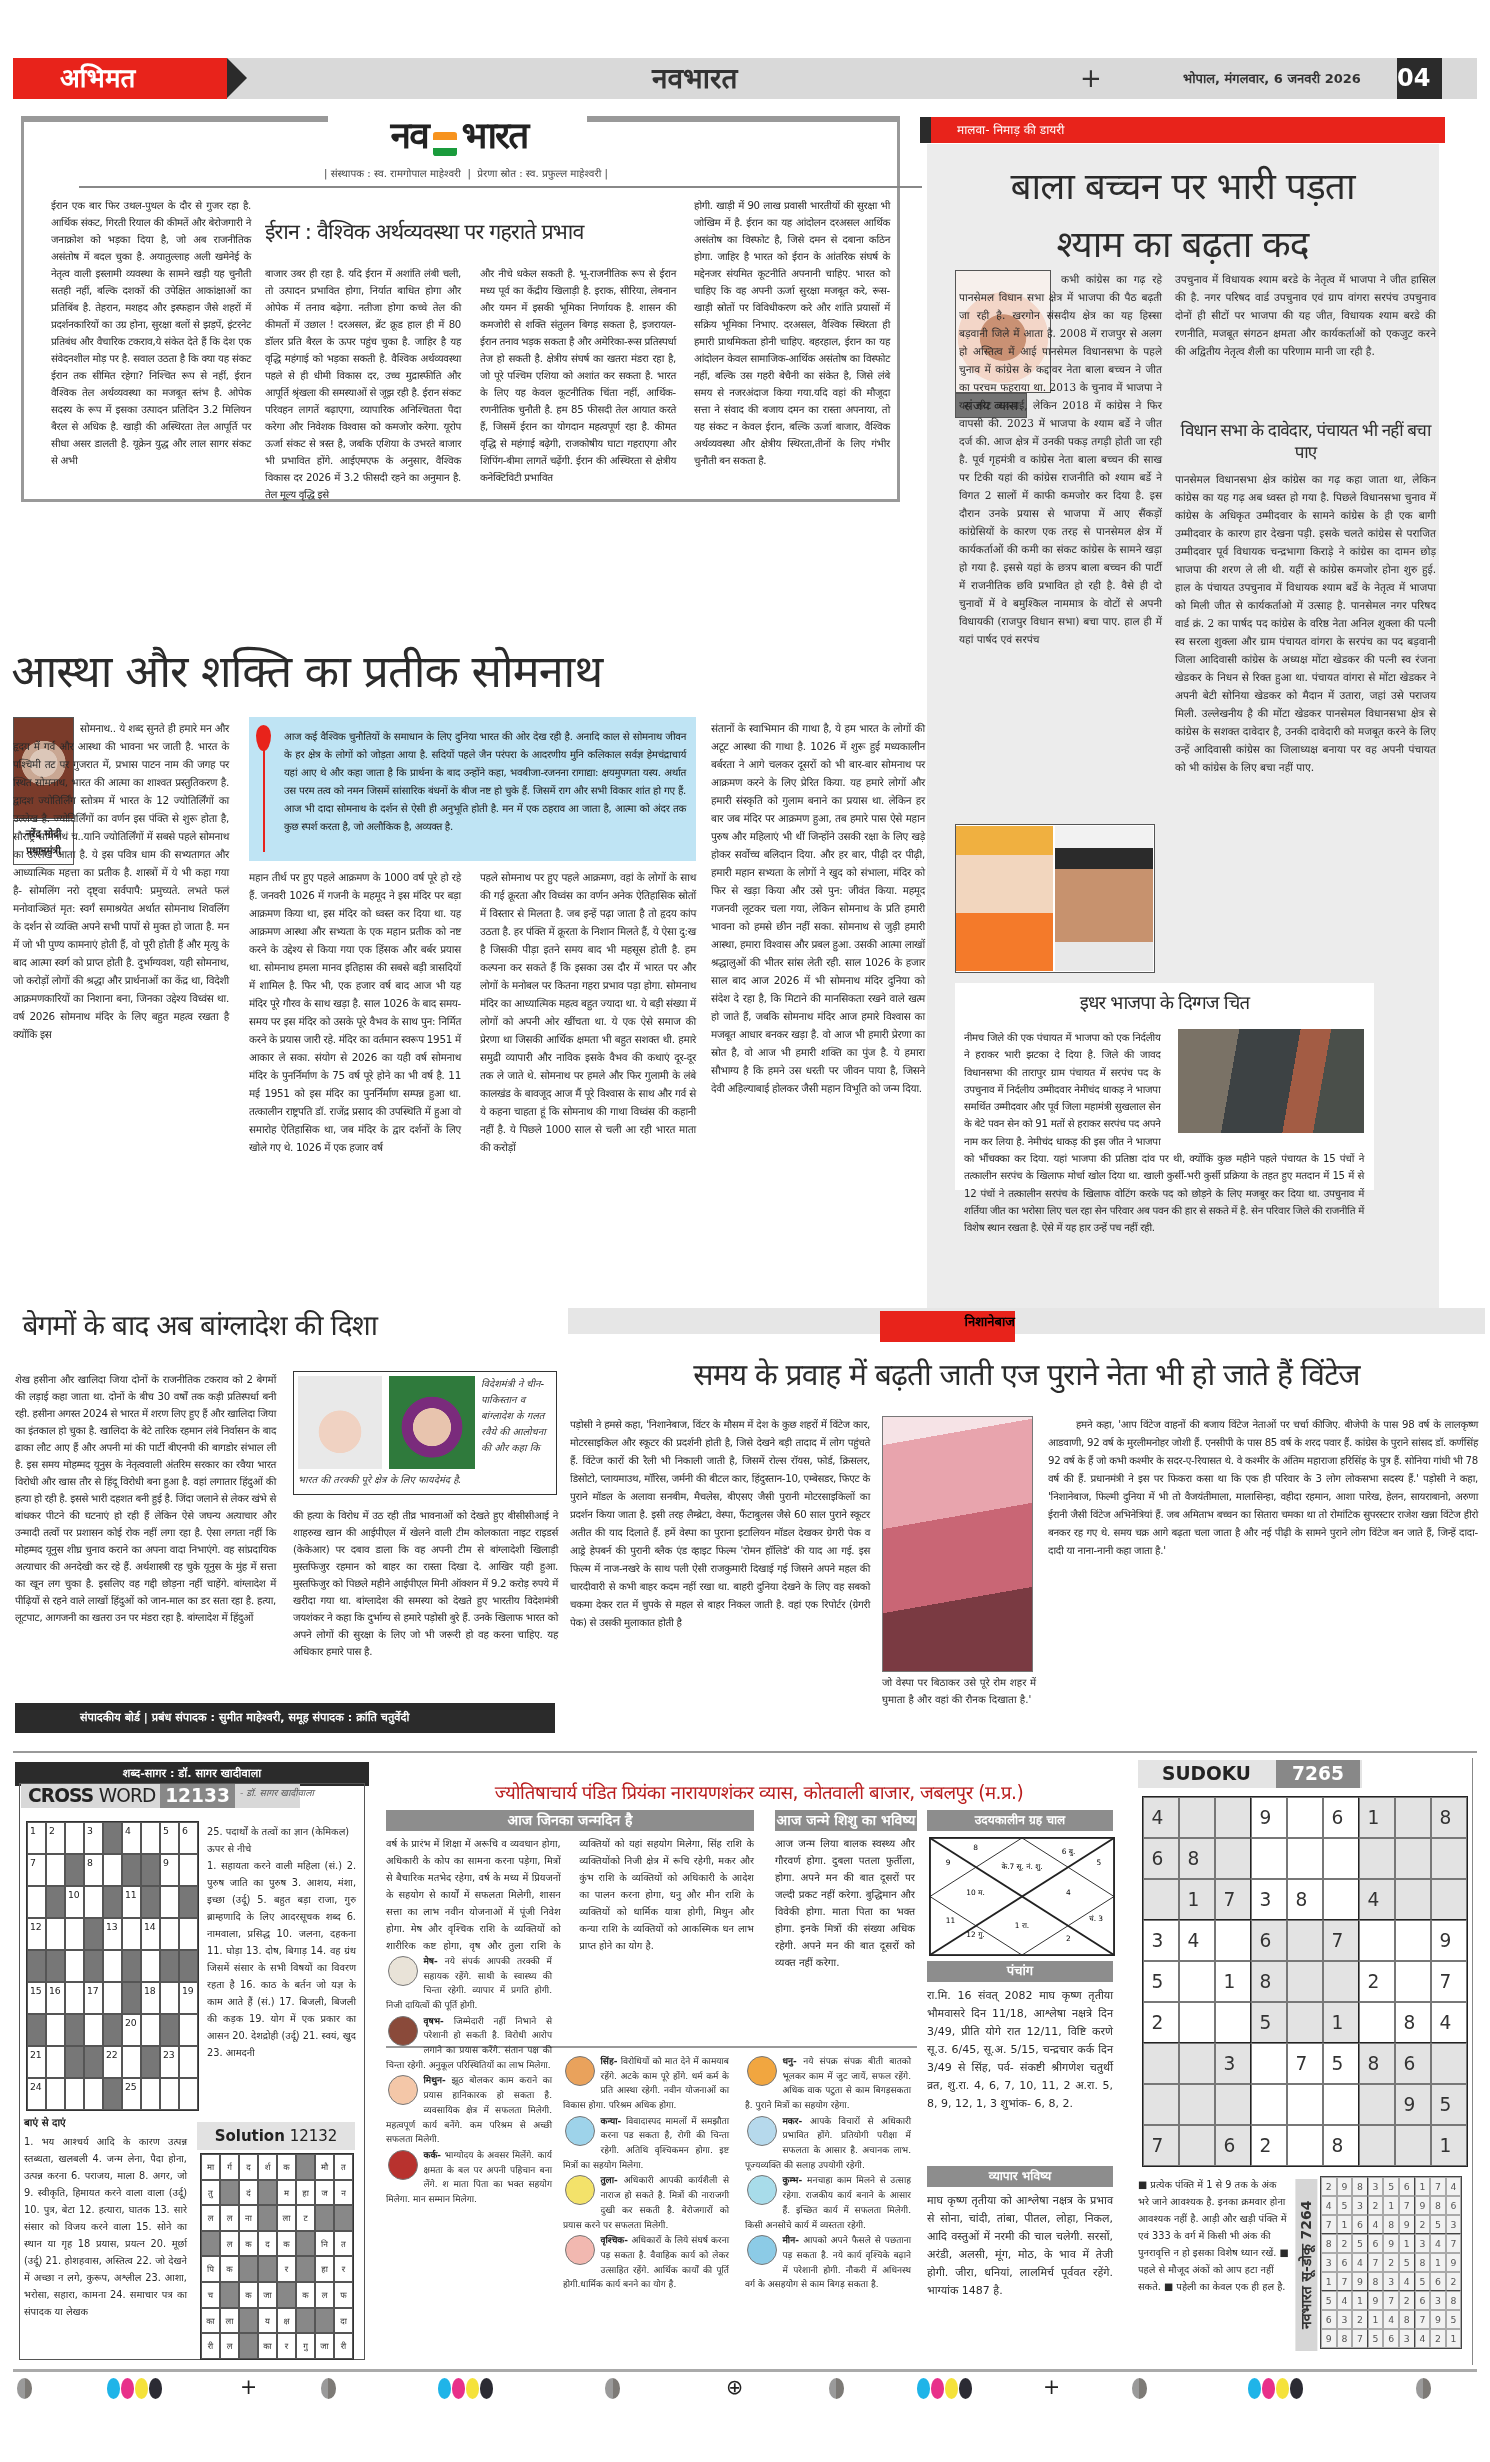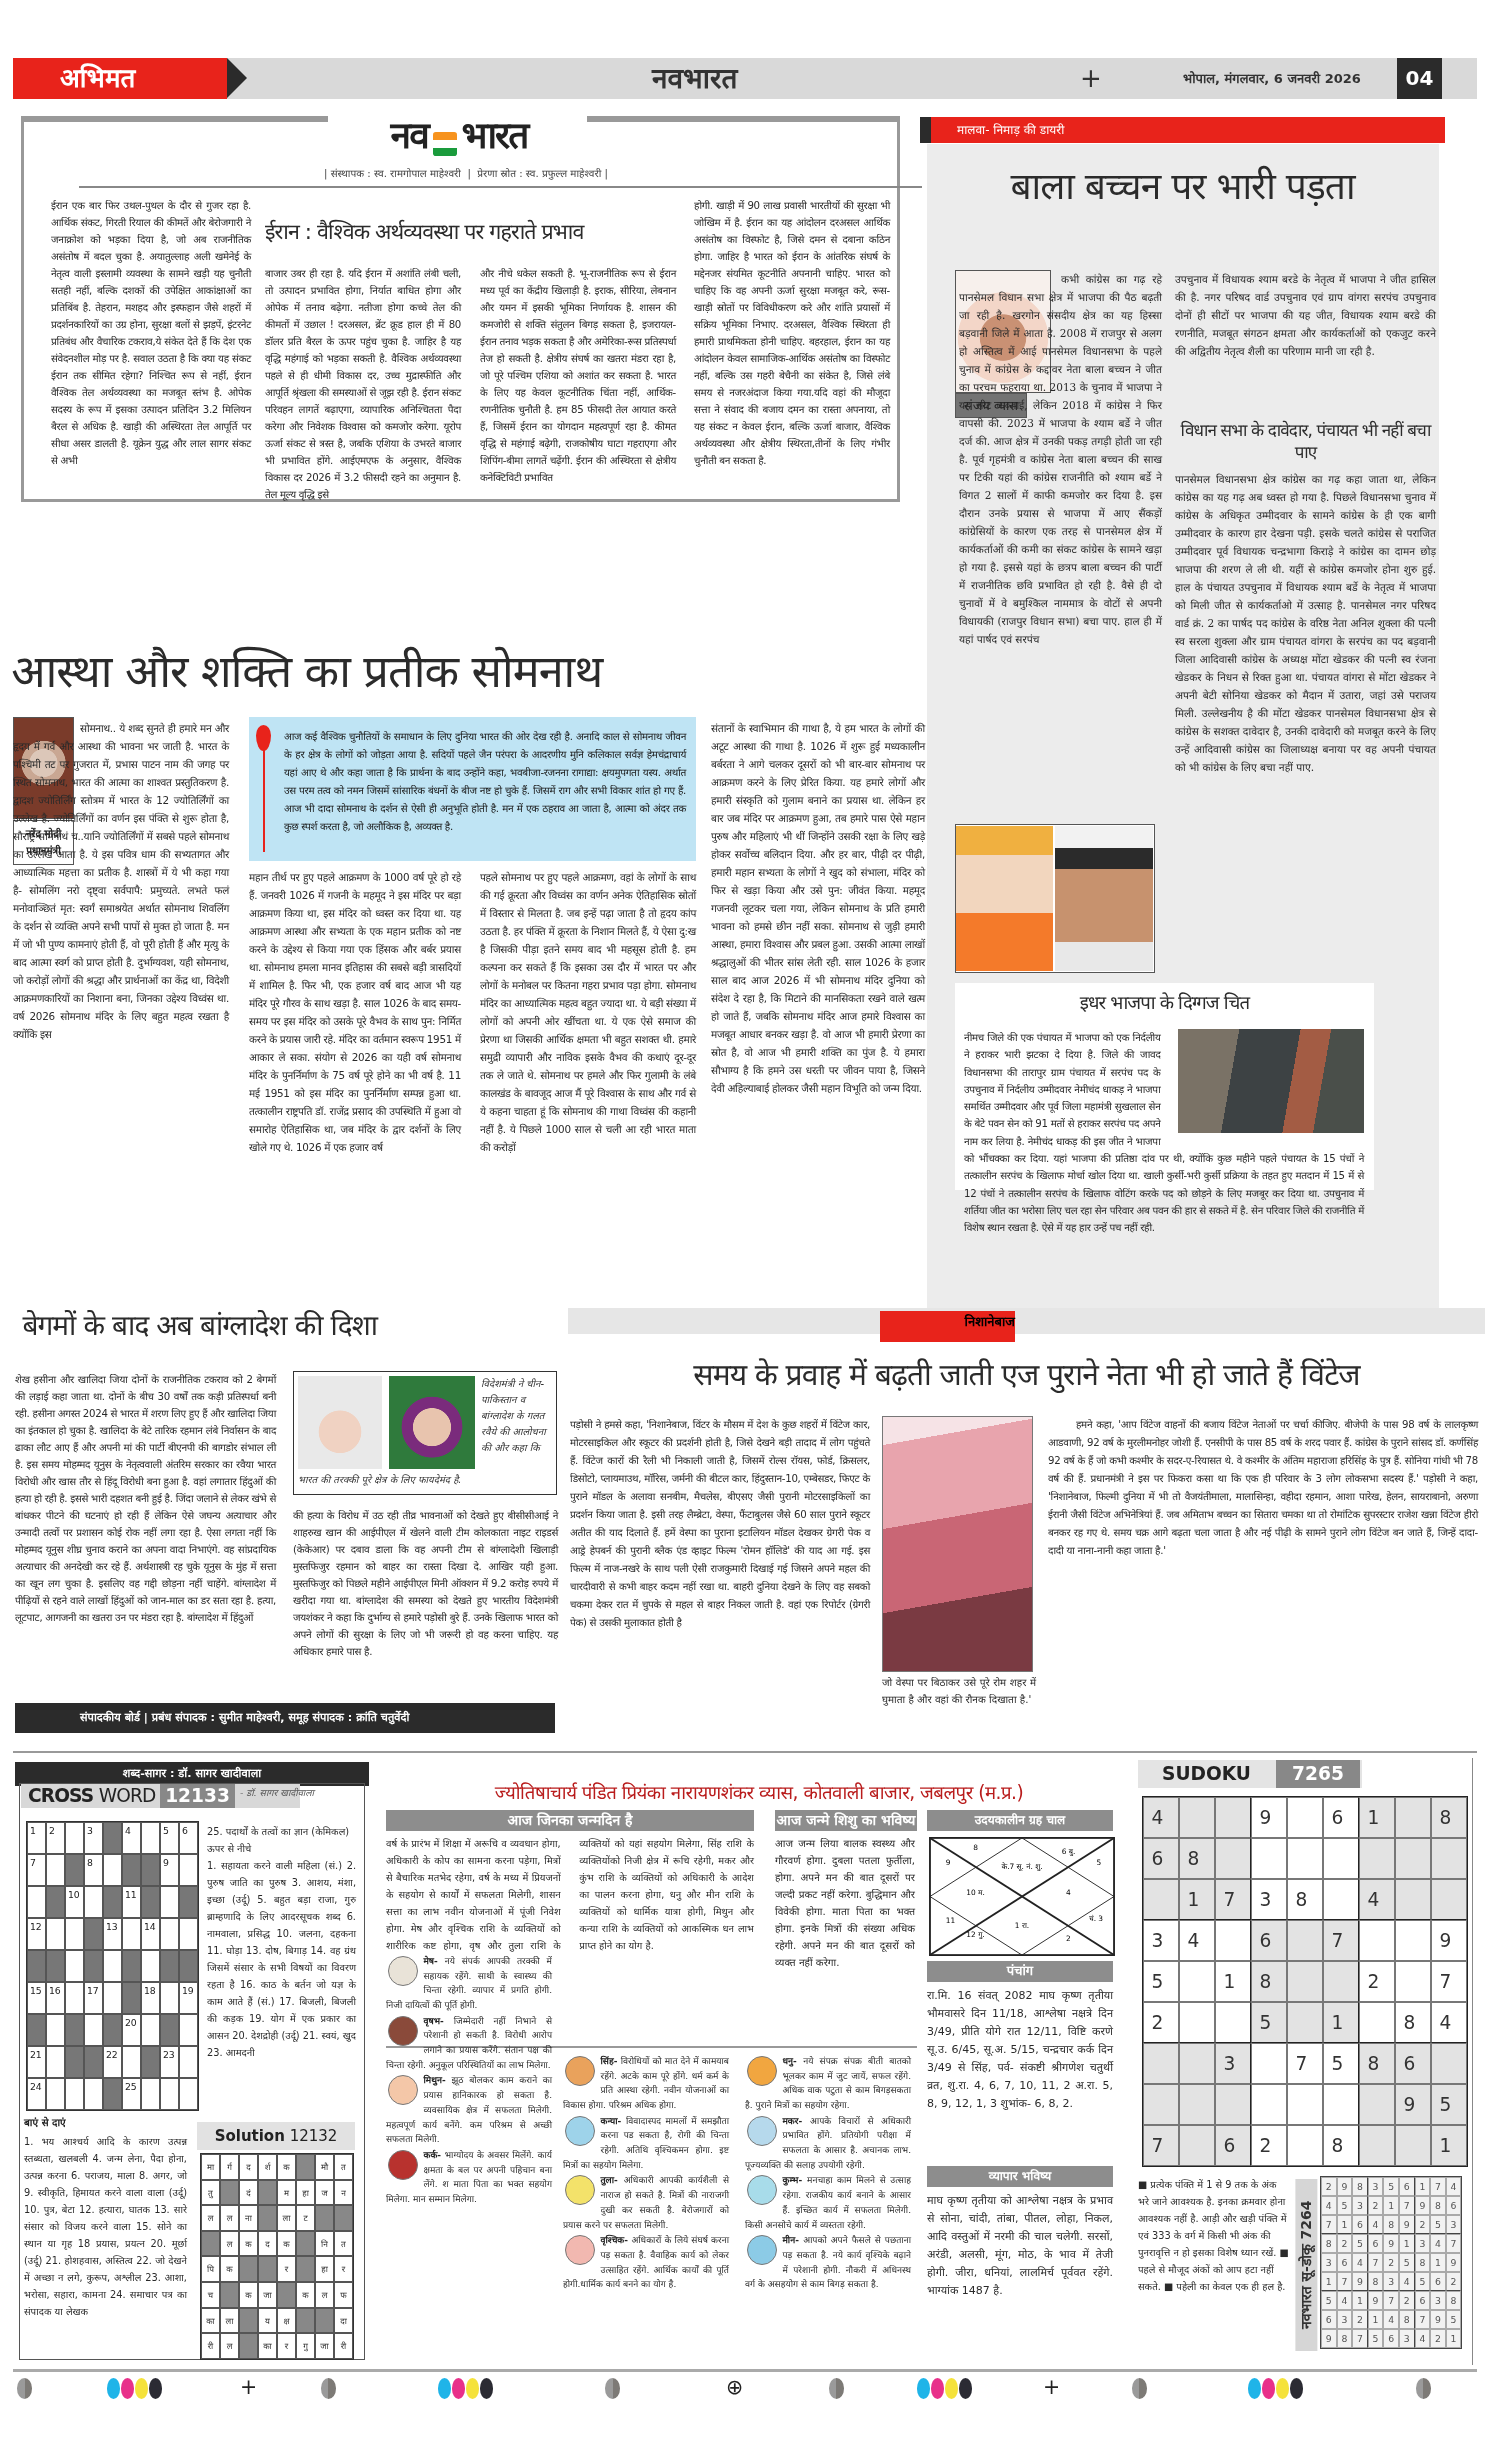--- a/index.html
+++ b/index.html
@@ -8,21 +8,21 @@
 .txt{font-family:"DejaVu Serif",serif;font-size:10.7px;line-height:17.7px;text-align:justify;color:#2a2a2a}
 .txtc{font-family:"DejaVu Sans",sans-serif;font-size:10.2px;line-height:17px;text-align:justify;color:#2a2a2a;letter-spacing:-0.3px}
 .hd{font-family:"DejaVu Sans",sans-serif;font-weight:normal;color:#2b2b2b;letter-spacing:-0.9px}
 
 #topbar{left:13px;top:58px;width:1464px;height:41px;background:#d9d9d9}
 #abhimat{left:13px;top:58px;width:214px;height:41px;background:#e8231b;color:#fff;font-weight:bold;font-size:26px;line-height:41px;padding-left:47px}
 #abhimat-arrow{left:227px;top:58px;width:0;height:0;border-top:20.5px solid transparent;border-bottom:20.5px solid transparent;border-left:20.5px solid #2b2b2b}
 #paper-name{left:652px;top:58px;font-size:28px;line-height:41px;font-weight:bold;color:#333}
 #reg-plus{left:1080px;top:58px;font-size:26px;line-height:41px;color:#333}
 #dateline{left:1183px;top:58px;font-size:13px;line-height:41px;color:#333;font-weight:bold}
-#pageno{left:1397px;top:58px;width:45px;height:41px;background:#2b2b2b;color:#fff;font-size:20px;font-weight:bold;text-align:center;line-height:41px}
+#pageno{left:1397px;top:58px;width:45px;height:41px;background:#2b2b2b;color:#fff;font-size:24px;font-weight:bold;line-height:41px}
 
 #edbox{left:20.5px;top:116px;width:879px;height:386px;border:3.7px solid #999;border-top:none}
 #edtopL{left:20.5px;top:116px;width:307px;height:5.6px;background:#999}
 #edtopR{left:587px;top:116px;width:313px;height:5.6px;background:#999}
 #mast{left:331px;top:112px;width:256px;text-align:center}
 #mast .logo{font-size:37px;font-weight:bold;color:#222;line-height:47px;letter-spacing:-1.9px}
 #mast .flag{display:inline-block;width:24px;height:24px;background:linear-gradient(#f7931e 33%,#fff 33% 66%,#1a9b3c 66%);vertical-align:middle;border-radius:2.8px}
 #credits{left:233px;top:166px;width:466px;text-align:center;font-size:10.2px;color:#444}
 #edrule{left:79px;top:186px;width:843px;height:1.9px;background:#888}
 #ed-headline{left:140px;top:221px;font-size:22.4px}
@@ -149,20 +149,21 @@
 <div class="abs hd" id="ed-headline" style="left:265px;top:216px;width:419px;font-size:21.4px">ईरान : वैश्विक अर्थव्यवस्था पर गहराते प्रभाव</div>
 <div class="abs txtc" style="left:265px;top:265px;width:196px">बाजार उबर ही रहा है. यदि ईरान में अशांति लंबी चली, तो उत्पादन प्रभावित होगा, निर्यात बाधित होगा और ओपेक में तनाव बढ़ेगा. नतीजा होगा कच्चे तेल की कीमतों में उछाल ! दरअसल, ब्रेंट क्रूड हाल ही में 80 डॉलर प्रति बैरल के ऊपर पहुंच चुका है. जाहिर है यह वृद्धि महंगाई को भड़का सकती है. वैश्विक अर्थव्यवस्था पहले से ही धीमी विकास दर, उच्च मुद्रास्फीति और आपूर्ति श्रृंखला की समस्याओं से जूझ रही है. ईरान संकट परिवहन लागतें बढ़ाएगा, व्यापारिक अनिश्चितता पैदा करेगा और निवेशक विश्वास को कमजोर करेगा. यूरोप ऊर्जा संकट से त्रस्त है, जबकि एशिया के उभरते बाजार भी प्रभावित होंगे. आईएमएफ के अनुसार, वैश्विक विकास दर 2026 में 3.2 फीसदी रहने का अनुमान है. तेल मूल्य वृद्धि इसे</div>
 <div class="abs txtc" style="left:480px;top:265px;width:196px">और नीचे धकेल सकती है. भू-राजनीतिक रूप से ईरान मध्य पूर्व का केंद्रीय खिलाड़ी है. इराक, सीरिया, लेबनान और यमन में इसकी भूमिका निर्णायक है. शासन की कमजोरी से शक्ति संतुलन बिगड़ सकता है, इजरायल-ईरान तनाव भड़क सकता है और अमेरिका-रूस प्रतिस्पर्धा तेज हो सकती है. क्षेत्रीय संघर्ष का खतरा मंडरा रहा है, जो पूरे पश्चिम एशिया को अशांत कर सकता है. भारत के लिए यह केवल कूटनीतिक चिंता नहीं, आर्थिक-रणनीतिक चुनौती है. हम 85 फीसदी तेल आयात करते हैं, जिसमें ईरान का योगदान महत्वपूर्ण रहा है. कीमत वृद्धि से महंगाई बढ़ेगी, राजकोषीय घाटा गहराएगा और शिपिंग-बीमा लागतें चढ़ेंगी. ईरान की अस्थिरता से क्षेत्रीय कनेक्टिविटी प्रभावित</div>
 <div class="abs txtc" style="left:694px;top:197px;width:196px">होगी. खाड़ी में 90 लाख प्रवासी भारतीयों की सुरक्षा भी जोखिम में है. ईरान का यह आंदोलन दरअसल आर्थिक असंतोष का विस्फोट है, जिसे दमन से दबाना कठिन होगा. जाहिर है भारत को ईरान के आंतरिक संघर्ष के मद्देनजर संयमित कूटनीति अपनानी चाहिए. भारत को चाहिए कि वह अपनी ऊर्जा सुरक्षा मजबूत करे, रूस-खाड़ी स्रोतों पर विविधीकरण करे और शांति प्रयासों में सक्रिय भूमिका निभाए. दरअसल, वैश्विक स्थिरता ही हमारी प्राथमिकता होनी चाहिए. बहरहाल, ईरान का यह आंदोलन केवल सामाजिक-आर्थिक असंतोष का विस्फोट नहीं, बल्कि उस गहरी बेचैनी का संकेत है, जिसे लंबे समय से नजरअंदाज किया गया.यदि वहां की मौजूदा सत्ता ने संवाद की बजाय दमन का रास्ता अपनाया, तो यह संकट न केवल ईरान, बल्कि ऊर्जा बाजार, वैश्विक अर्थव्यवस्था और क्षेत्रीय स्थिरता,तीनों के लिए गंभीर चुनौती बन सकता है.</div>
 
 <div class="abs" id="mn-bg"></div>
 <div class="abs" id="mn-bar">मालवा- निमाड़ की डायरी</div>
 <div class="abs" id="mn-bar-arrow"></div>
 <div class="abs hd" id="mn-head">
   <div>बाला बच्चन पर भारी पड़ता</div>
+  <div>श्याम का बढ़ता कद</div>
 </div>
 <div class="abs" id="author-photo"></div>
 <div class="abs" id="author-name">संजय व्यास</div>
 <div class="abs txt" style="left:959px;top:270px;width:203px;font-size:10.5px;line-height:18px;text-indent:102px">कभी कांग्रेस का गढ़ रहे पानसेमल विधान सभा क्षेत्र में भाजपा की पैठ बढ़ती जा रही है. खरगोन संसदीय क्षेत्र का यह हिस्सा बड़वानी जिले में आता है. 2008 में राजपुर से अलग हो अस्तित्व में आई पानसेमल विधानसभा के पहले चुनाव में कांग्रेस के कद्दावर नेता बाला बच्चन ने जीत का परचम फहराया था. 2013 के चुनाव में भाजपा ने यह सीट कब्जाई, लेकिन 2018 में कांग्रेस ने फिर वापसी की. 2023 में भाजपा के श्याम बर्डे ने जीत दर्ज की. आज क्षेत्र में उनकी पकड़ तगड़ी होती जा रही है. पूर्व गृहमंत्री व कांग्रेस नेता बाला बच्चन की साख पर टिकी यहां की कांग्रेस राजनीति को श्याम बर्डे ने विगत 2 सालों में काफी कमजोर कर दिया है. इस दौरान उनके प्रयास से भाजपा में आए सैंकड़ों कांग्रेसियों के कारण एक तरह से पानसेमल क्षेत्र में कार्यकर्ताओं की कमी का संकट कांग्रेस के सामने खड़ा हो गया है. इससे यहां के छत्रप बाला बच्चन की पार्टी में राजनीतिक छवि प्रभावित हो रही है. वैसे ही दो चुनावों में वे बमुश्किल नाममात्र के वोटों से अपनी विधायकी (राजपुर विधान सभा) बचा पाए. हाल ही में यहां पार्षद एवं सरपंच</div>
 <div class="abs txt" style="left:1175px;top:270px;width:261px;font-size:10.5px;line-height:18px">उपचुनाव में विधायक श्याम बरडे के नेतृत्व में भाजपा ने जीत हासिल की है. नगर परिषद वार्ड उपचुनाव एवं ग्राप वांगरा सरपंच उपचुनाव दोनों ही सीटों पर भाजपा की यह जीत, विधायक श्याम बरडे की रणनीति, मजबूत संगठन क्षमता और कार्यकर्ताओं को एकजुट करने की अद्वितीय नेतृत्व शैली का परिणाम मानी जा रही है.</div>
 <div class="abs hd" id="mn-sub1">विधान सभा के दावेदार, पंचायत भी नहीं बचा पाए</div>
 <div class="abs txt" style="left:1175px;top:470px;width:261px;font-size:10.5px;line-height:18px">पानसेमल विधानसभा क्षेत्र कांग्रेस का गढ़ कहा जाता था, लेकिन कांग्रेस का यह गढ़ अब ध्वस्त हो गया है. पिछले विधानसभा चुनाव में कांग्रेस के अधिकृत उम्मीदवार के सामने कांग्रेस के ही एक बागी उम्मीदवार के कारण हार देखना पड़ी. इसके चलते कांग्रेस से पराजित उम्मीदवार पूर्व विधायक चन्द्रभागा किराड़े ने कांग्रेस का दामन छोड़ भाजपा की शरण ले ली थी. यहीं से कांग्रेस कमजोर होना शुरु हुई. हाल के पंचायत उपचुनाव में विधायक श्याम बर्डे के नेतृत्व में भाजपा को मिली जीत से कार्यकर्ताओ में उत्साह है. पानसेमल नगर परिषद वार्ड क्रं. 2 का पार्षद पद कांग्रेस के वरिष्ठ नेता अनिल शुक्ला की पत्नी स्व सरला शुक्ला और ग्राम पंचायत वांगरा के सरपंच का पद बड़वानी जिला आदिवासी कांग्रेस के अध्यक्ष मोंटा खेडकर की पत्नी स्व रंजना खेडकर के निधन से रिक्त हुआ था. पंचायत वांगरा से मोंटा खेडकर ने अपनी बेटी सोनिया खेडकर को मैदान में उतारा, जहां उसे पराजय मिली. उल्लेखनीय है की मोंटा खेडकर पानसेमल विधानसभा क्षेत्र से कांग्रेस के सशक्त दावेदार है, उनकी दावेदारी को मजबूत करने के लिए उन्हें आदिवासी कांग्रेस का जिलाध्यक्ष बनाया पर वह अपनी पंचायत को भी कांग्रेस के लिए बचा नहीं पाए.</div>
 <div class="abs" id="mn-photos"></div>
 <div class="abs" id="mn-photo1"></div>
 <div class="abs" id="mn-photo2"></div>

